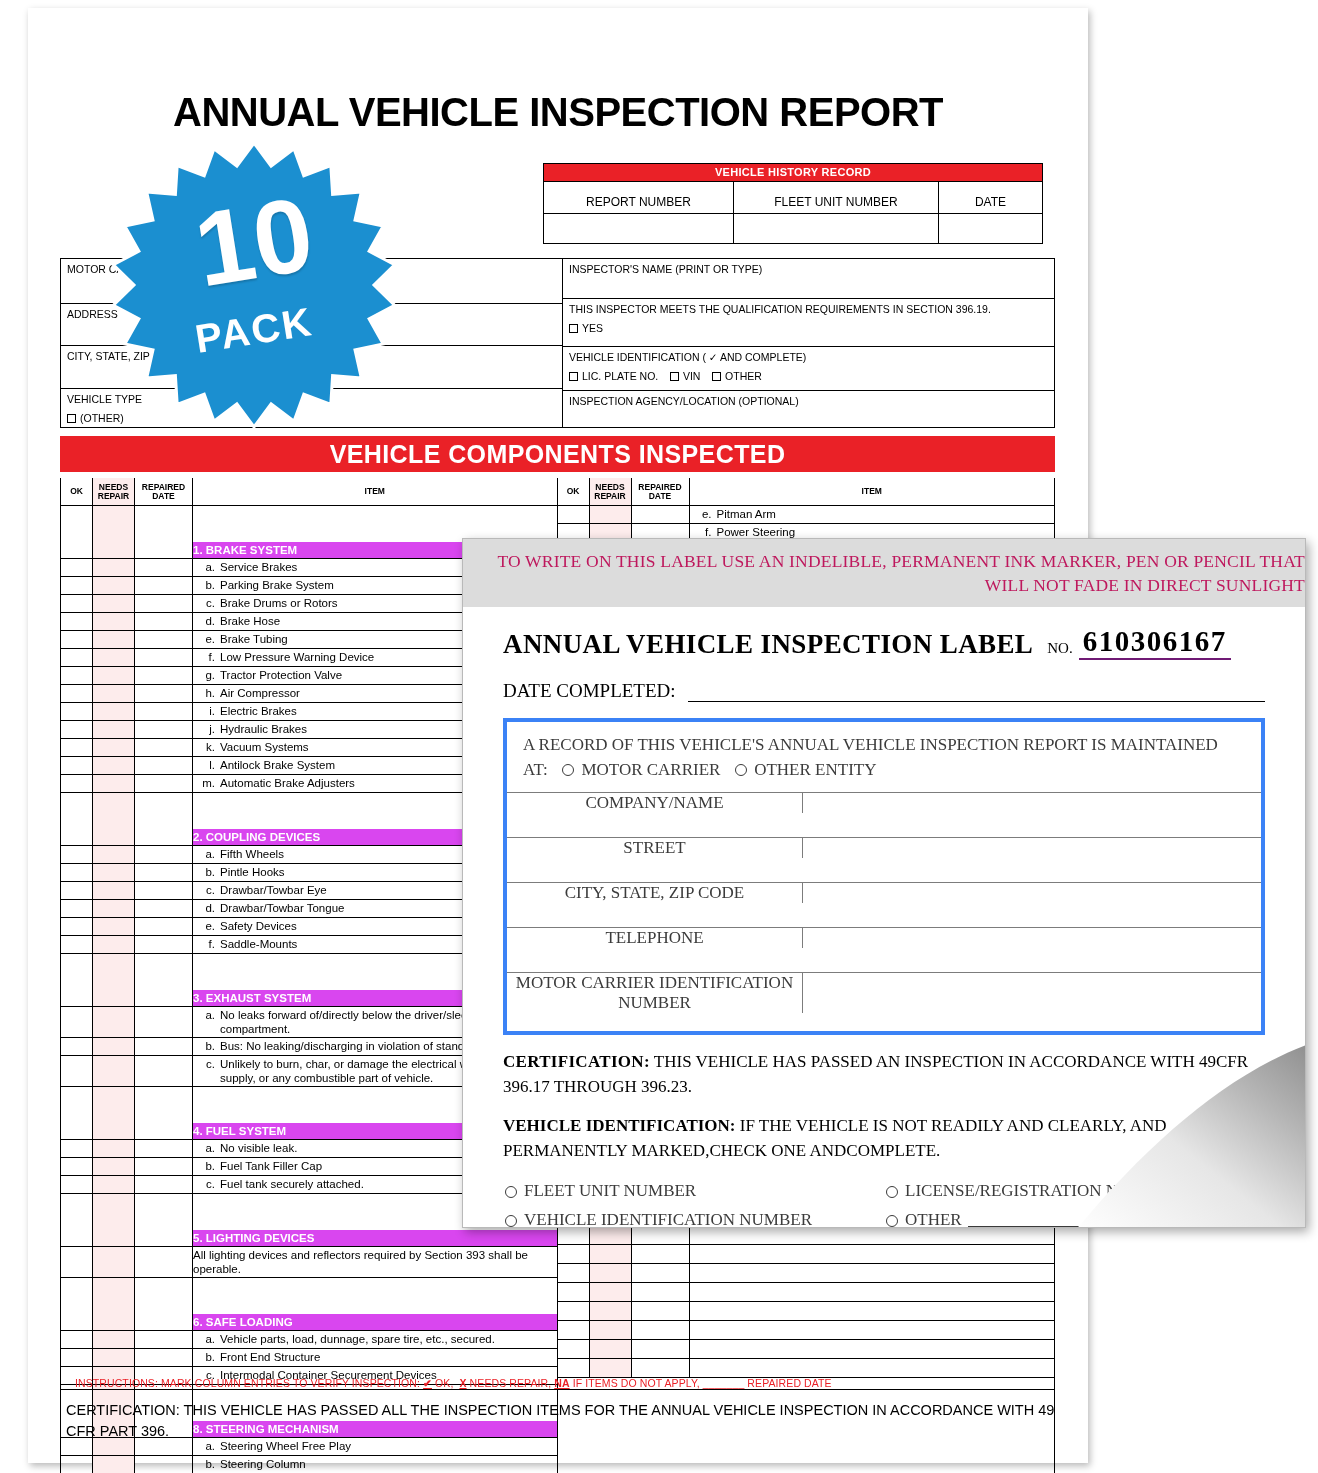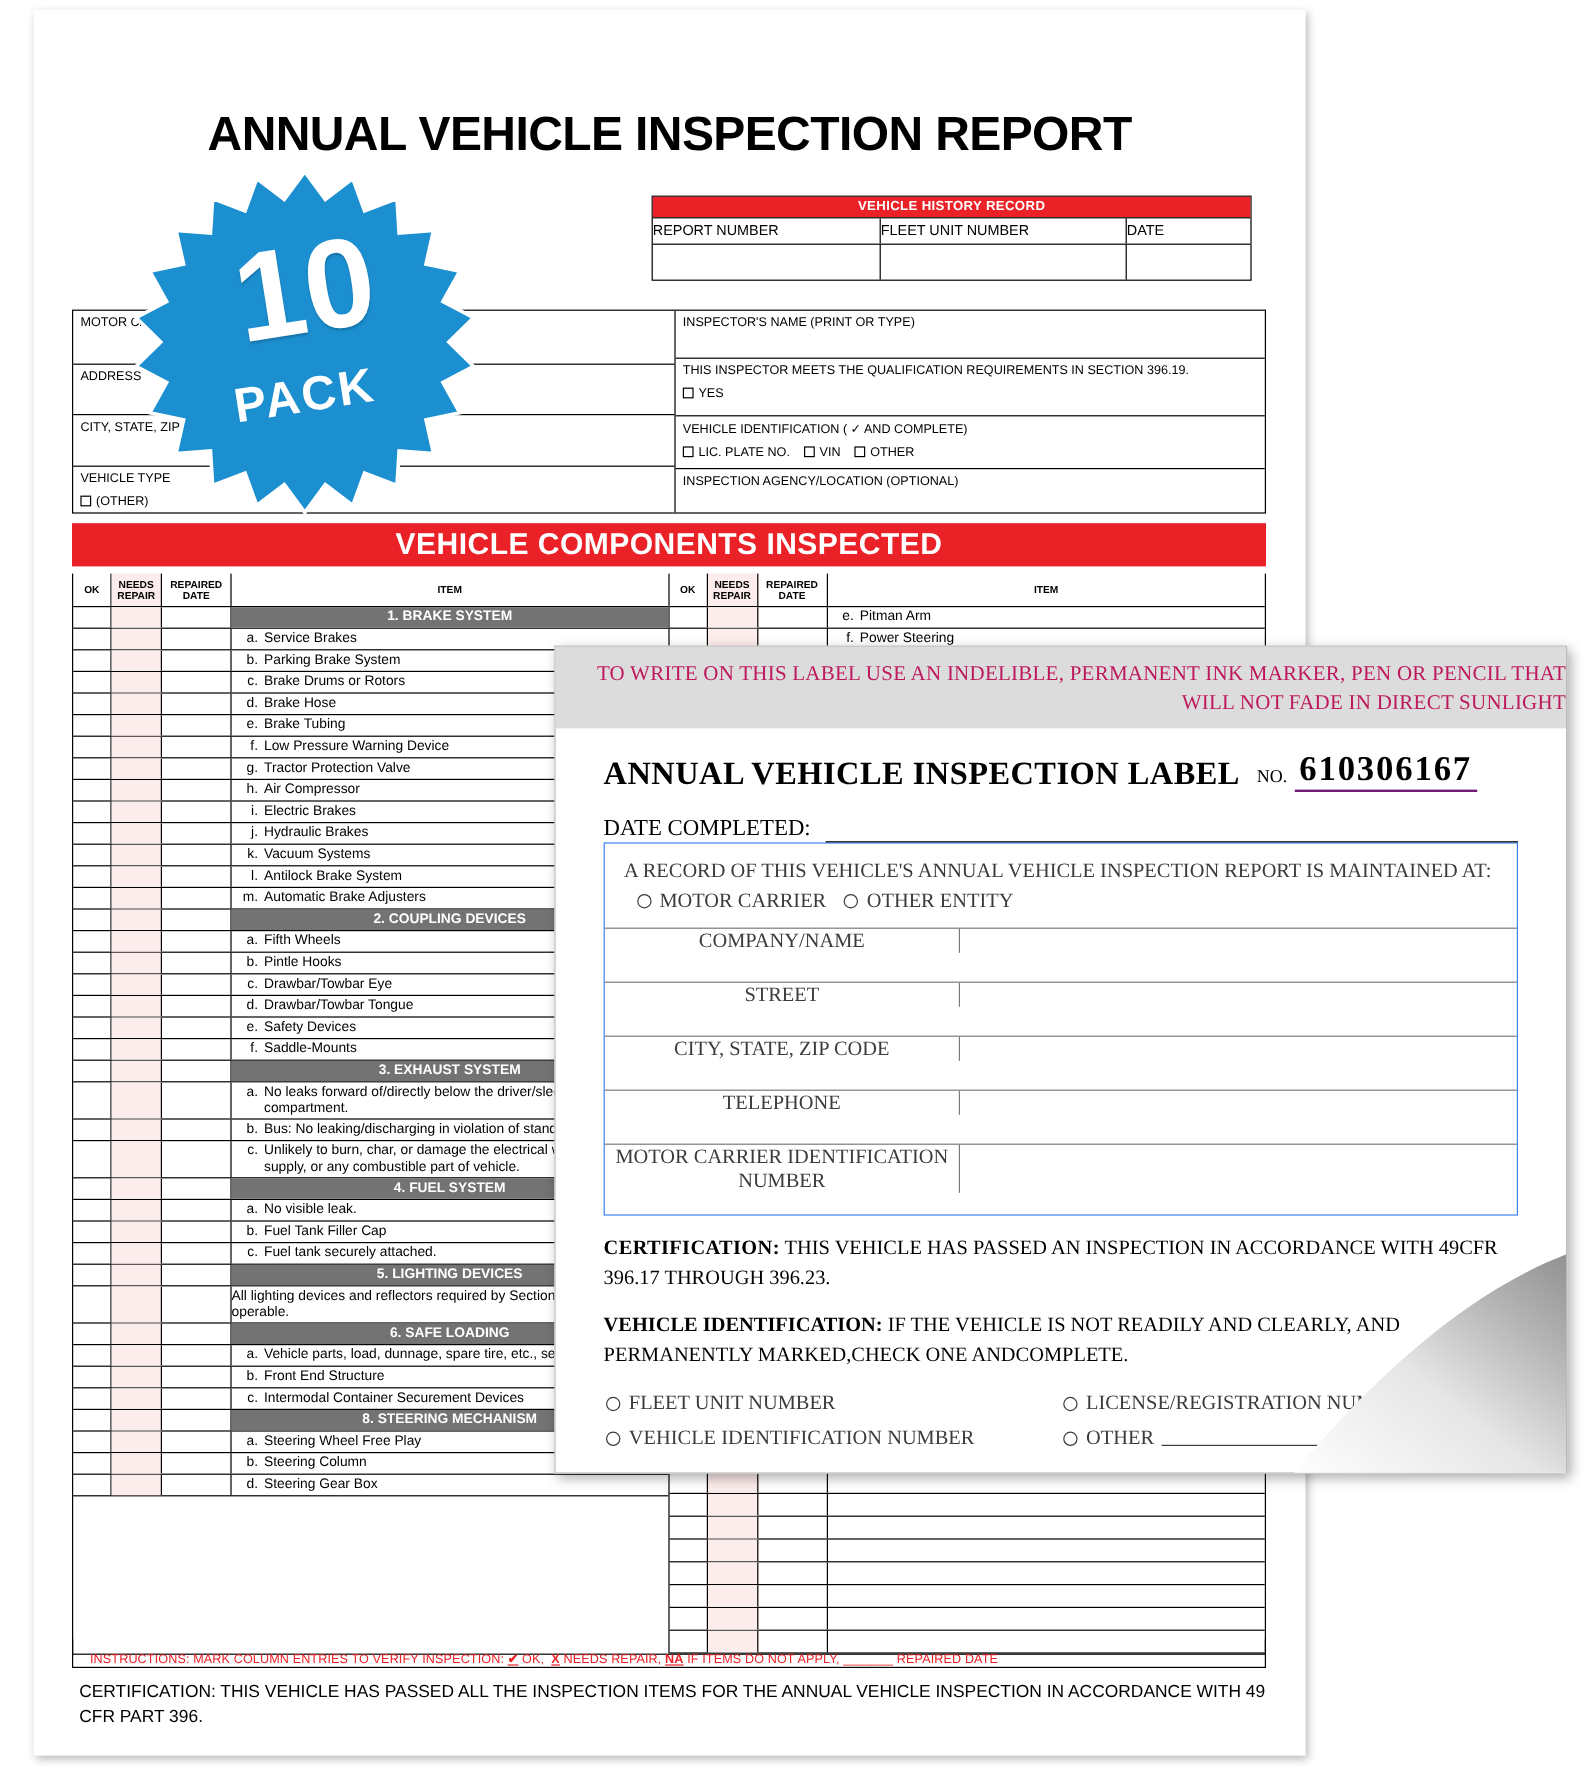--- a/index.html
+++ b/index.html
@@ -32,21 +32,21 @@
     position:absolute; left:515px; top:155px; width:500px;
     border:1px solid #000;
   }
   #history-title {
     background:#ea2127; color:#fff; text-align:center;
     font-size:11px; font-weight:bold; letter-spacing:.3px;
     padding:2px 0 3px 0;
   }
   #history-head { display:flex; border-top:1px solid #000; }
   #history-head > div {
-    font-size:12px; padding:3px 0 4px 0;
+    font-size:12px; text-align:center; padding:13px 0 4px 0;
     border-right:1px solid #000;
   }
   #history-head > div:last-child { border-right:none; }
   #history-row { display:flex; border-top:1px solid #000; height:30px; }
   #history-row > div { border-right:1px solid #000; }
   #history-row > div:last-child { border-right:none; }
   .hc1 { width:190px; } .hc2 { width:205px; } .hc3 { flex:1; }
 
   
   #carrier-block {
@@ -107,23 +107,24 @@
   .c-item { flex:1; }
   .row { display:flex; border-bottom:1px solid #000; min-height:18px; }
   .row > div { border-right:1px solid #000; }
   .row > div:last-child { border-right:none; }
   .row .c-item {
     font-size:11.5px; padding:1px 0 1px 0; line-height:14px;
   }
   .row .c-item span.lbl { display:inline-block; width:22px; text-align:right; margin-right:5px; }
   .row .c-item .txt { display:inline-block; vertical-align:top; }
   .sect {
-    background:#737373; color:#fff; font-weight:bold;
-    font-size:11.5px; text-align:center; line-height:15px;
+    background:#d946ef; color:#fff; font-weight:bold;
+    font-size:11.5px; text-align:left; line-height:15px;
     padding:1px 0 2px 0;
+    margin-top:36px;
   }
   .plain { font-size:11.5px; padding:1px 4px 1px 26px; line-height:14px; }
   .multi { padding-left:0; }
   .multi .txt { width:300px; }
 
   
   #instructions {
     position:absolute; left:32px; top:1358px; width:995px; height:24px;
     border:1px solid #000; border-top:none;
     color:#ea2127; font-size:10.5px;
@@ -179,21 +180,21 @@
     font-family:"Liberation Serif", serif;
   }
   #label-no { font-size:15px; margin:0 6px 3px 14px; }
   #label-number {
     font-size:29px; font-weight:bold; letter-spacing:1.5px;
     border-bottom:2px solid #701a75; padding:0 4px 0 4px;
     font-family:"Liberation Serif", serif;
   }
   #date-completed { margin-top:20px; font-size:19px; display:flex; align-items:flex-end; }
   #date-completed .line { flex:1; border-bottom:1.5px solid #000; margin-left:12px; height:17px; }
-  #record-box { border:1px solid #3b82f6; }
+  #record-box { margin-top:16px; border:4px solid #3b82f6; }
   #record-head {
     padding:10px 16px 10px 16px; font-size:17px; line-height:25px;
     border-bottom:1px solid #7c7c7c; color:#3b3b3b;
   }
   .radio {
     display:inline-block; width:12px; height:12px; border:1.5px solid #3b3b3b;
     border-radius:50%; margin:0 7px 0 2px; position:relative; top:1px;
   }
   .lrow { display:flex; border-bottom:1px solid #7c7c7c; height:45px;flex-direction:column; }
   .lrow:last-child { border-bottom:none; }

